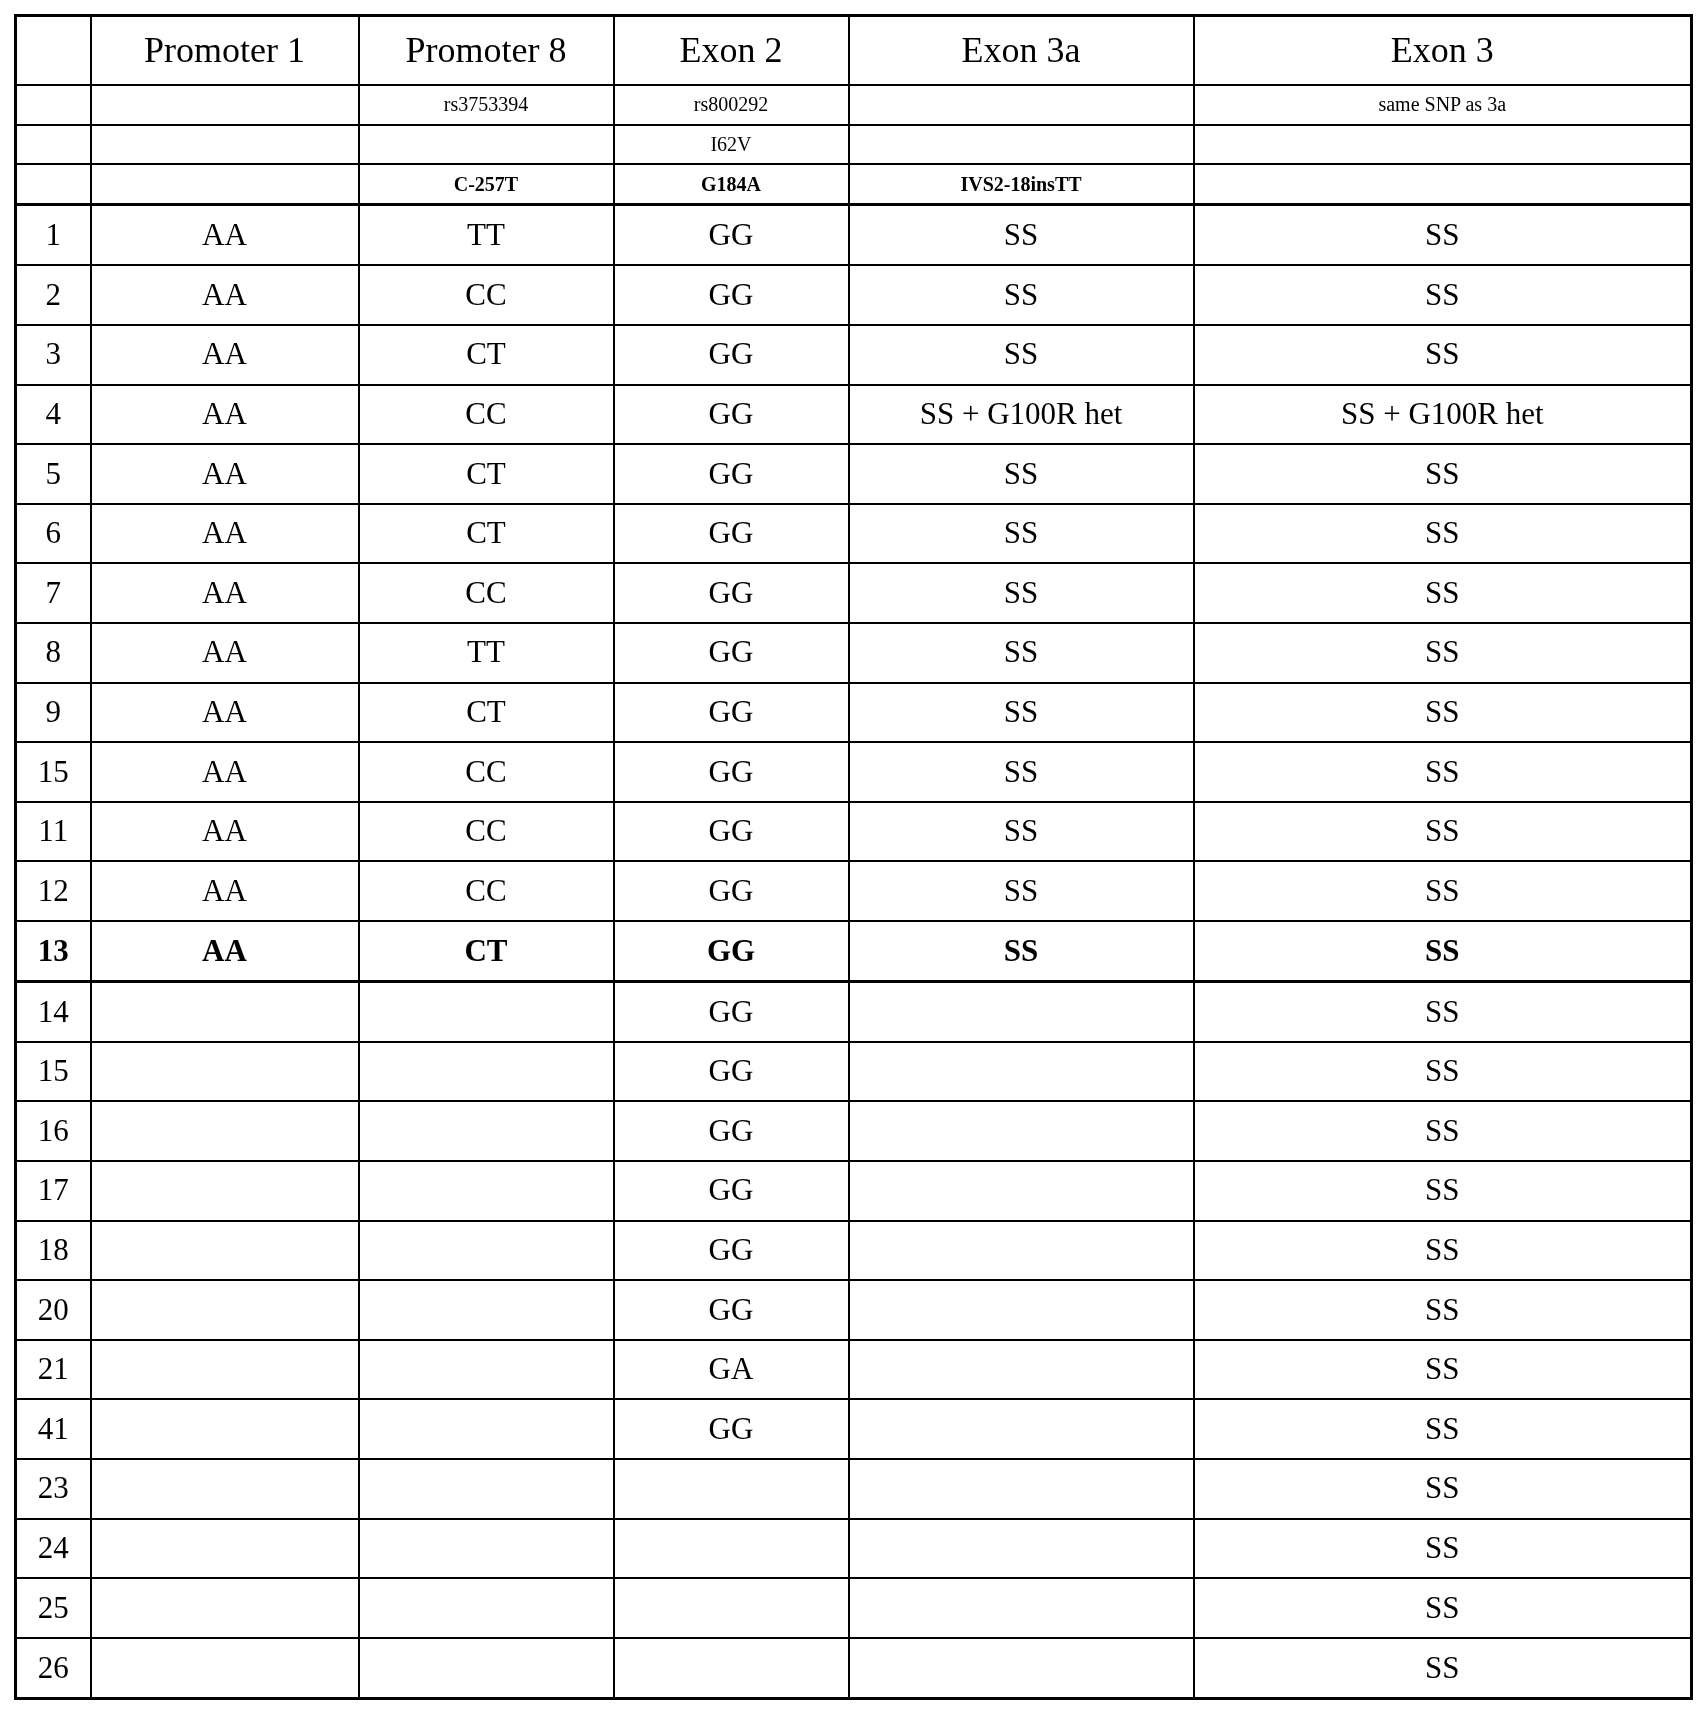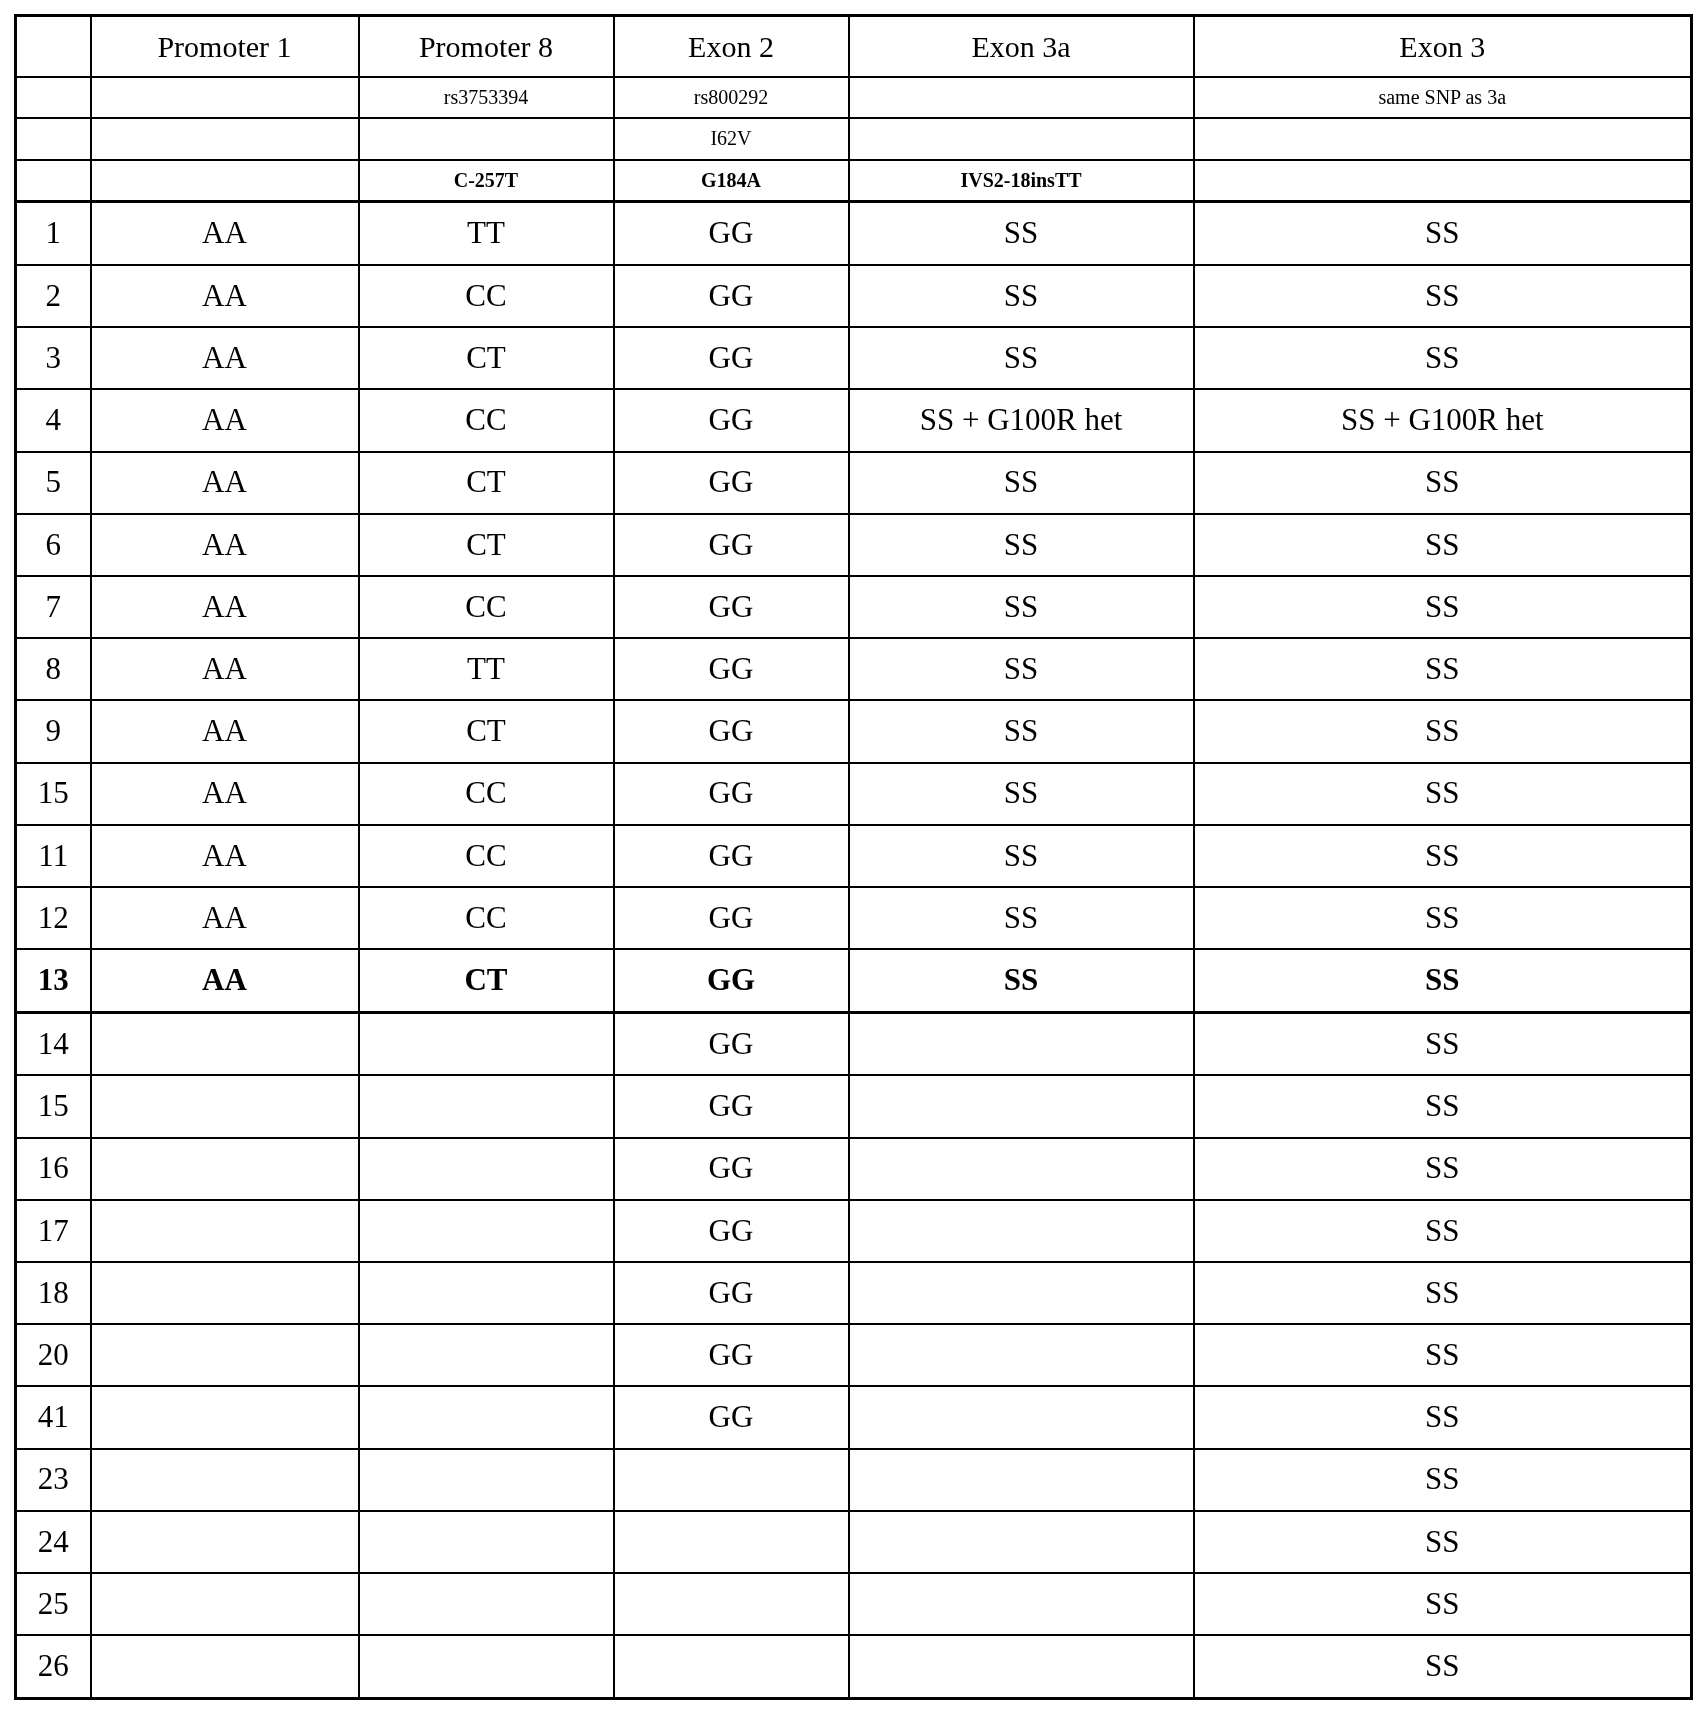--- a/index.html
+++ b/index.html
@@ -45,21 +45,21 @@
 
   
   col.c-idx    { width: 75px;  }
   col.c-p1     { width: 268px; }
   col.c-p4     { width: 255px; }
   col.c-ex2    { width: 235px; }
   col.c-ex3a   { width: 345px; }
   col.c-ex3    { width: 498px; }
 
   
-  tr.hdr-row td { font-size: 30px; }
+  tr.hdr-row td { font-size: 36px; }
   tr.hdr-row.sub td { font-size: 20px; }
 
   
   tr.heavy-bottom td { border-bottom-width: 3px; font-weight: bold; }
 
   td.idx {
     font-size: 30px;
   }
 
   td.blank { }
@@ -261,20 +261,28 @@
         </tr>
         <tr class="data-row">
           <td class="idx">20</td>
           <td class="blank"></td>
           <td class="blank"></td>
           <td>GG</td>
           <td class="blank"></td>
           <td>SS</td>
         </tr>
         <tr class="data-row">
+          <td class="idx">21</td>
+          <td class="blank"></td>
+          <td class="blank"></td>
+          <td>GA</td>
+          <td class="blank"></td>
+          <td>SS</td>
+        </tr>
+        <tr class="data-row">
           <td class="idx">41</td>
           <td class="blank"></td>
           <td class="blank"></td>
           <td>GG</td>
           <td class="blank"></td>
           <td>SS</td>
         </tr>
         <tr class="data-row">
           <td class="idx">23</td>
           <td class="blank"></td>

